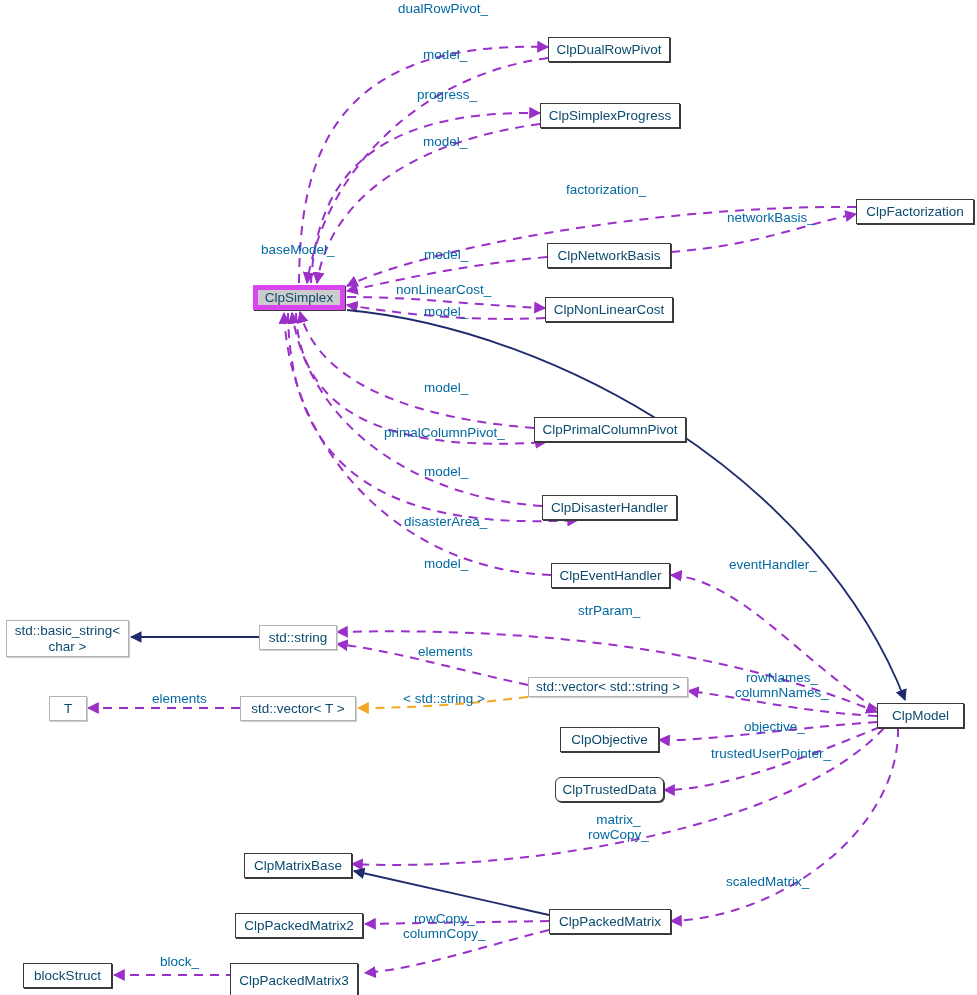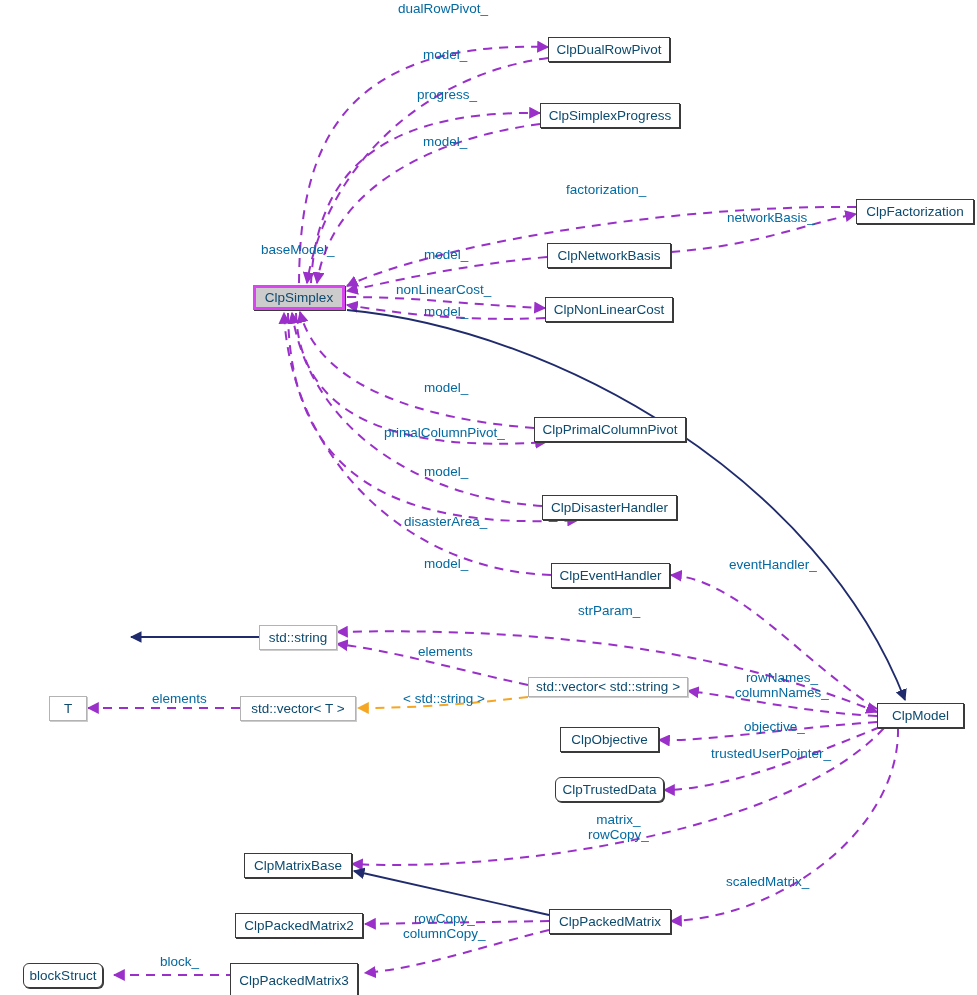--- a/index.html
+++ b/index.html
@@ -5,21 +5,21 @@
   html,body{margin:0;padding:0;background:#ffffff;}
   body{width:977px;height:995px;position:relative;
        font-family:"Liberation Sans","DejaVu Sans",sans-serif;}
   #diagram{position:absolute;left:0;top:0;width:977px;height:995px;overflow:hidden;}
   svg#edges{position:absolute;left:0;top:0;width:977px;height:995px;}
   .node{position:absolute;box-sizing:border-box;display:flex;align-items:center;
         justify-content:center;text-align:center;background:#ffffff;
         font-size:13.5px;color:#0c4a6e;line-height:1.12;white-space:pre-line;}
   .node.solid{border:1px solid #3a3a3a;box-shadow:1px 1px 0 0 #3a3a3a;}
   .node.light{border:1px solid #b3b3b3;box-shadow:1px 1px 0 0 #cccccc;}
-  .node.current{background:#cccccc;border:3px solid #d946ef;box-shadow:1px 1px 0 0 #3a3a3a;}
+  .node.current{background:#cccccc;border:5px solid #d946ef;box-shadow:1px 1px 0 0 #3a3a3a;}
   .edge-label{position:absolute;font-size:13.5px;color:#0369a1;white-space:pre-line;
               text-align:center;line-height:1.1;background:transparent;}
 </style>
 </head>
 <body>
 
 <div id="diagram">
 
   <svg id="edges" viewBox="0 0 977 995" xmlns="http://www.w3.org/2000/svg">
     <defs>
@@ -106,31 +106,33 @@
 
   <div class="node solid" style="left:548px;top:37px;width:122px;height:25px;">ClpDualRowPivot</div>
   <div class="node solid" style="left:540px;top:103px;width:140px;height:25px;">ClpSimplexProgress</div>
   <div class="node solid" style="left:856px;top:199px;width:118px;height:25px;">ClpFactorization</div>
   <div class="node solid" style="left:547px;top:243px;width:124px;height:25px;">ClpNetworkBasis</div>
   <div class="node current" style="left:253px;top:285px;width:92px;height:25px;">ClpSimplex</div>
   <div class="node solid" style="left:545px;top:297px;width:128px;height:25px;">ClpNonLinearCost</div>
   <div class="node solid" style="left:534px;top:417px;width:152px;height:25px;">ClpPrimalColumnPivot</div>
   <div class="node solid" style="left:542px;top:495px;width:135px;height:25px;">ClpDisasterHandler</div>
   <div class="node solid" style="left:551px;top:563px;width:119px;height:25px;">ClpEventHandler</div>
+  <div class="node light" style="left:6px;top:620px;width:123px;height:37px;">std::basic_string&lt;
+char &gt;</div>
   <div class="node light" style="left:259px;top:625px;width:78px;height:25px;">std::string</div>
   <div class="node light" style="left:528px;top:677px;width:160px;height:20px;">std::vector&lt; std::string &gt;</div>
   <div class="node light" style="left:49px;top:696px;width:38px;height:25px;">T</div>
   <div class="node light" style="left:240px;top:696px;width:116px;height:25px;">std::vector&lt; T &gt;</div>
   <div class="node solid" style="left:877px;top:703px;width:87px;height:25px;">ClpModel</div>
   <div class="node solid" style="left:560px;top:727px;width:99px;height:25px;">ClpObjective</div>
   <div class="node solid" style="left:555px;top:777px;width:109px;height:25px;border-radius:6px;">ClpTrustedData</div>
   <div class="node solid" style="left:244px;top:853px;width:108px;height:25px;">ClpMatrixBase</div>
   <div class="node solid" style="left:549px;top:909px;width:122px;height:25px;">ClpPackedMatrix</div>
   <div class="node solid" style="left:235px;top:913px;width:128px;height:25px;">ClpPackedMatrix2</div>
-  <div class="node solid" style="left:23px;top:963px;width:80px;height:25px;border-radius:6px;">blockStruct</div>
+  <div class="node solid" style="left:23px;top:963px;width:89px;height:25px;">blockStruct</div>
   <div class="node solid" style="left:230px;top:963px;width:128px;height:35px;">ClpPackedMatrix3</div>
 
   <div class="edge-label" style="left:398px;top:2px;">dualRowPivot_</div>
   <div class="edge-label" style="left:423px;top:48px;">model_</div>
   <div class="edge-label" style="left:417px;top:88px;">progress_</div>
   <div class="edge-label" style="left:423px;top:135px;">model_</div>
   <div class="edge-label" style="left:566px;top:183px;">factorization_</div>
   <div class="edge-label" style="left:727px;top:211px;">networkBasis_</div>
   <div class="edge-label" style="left:261px;top:243px;">baseModel_</div>
   <div class="edge-label" style="left:424px;top:248px;">model_</div>

